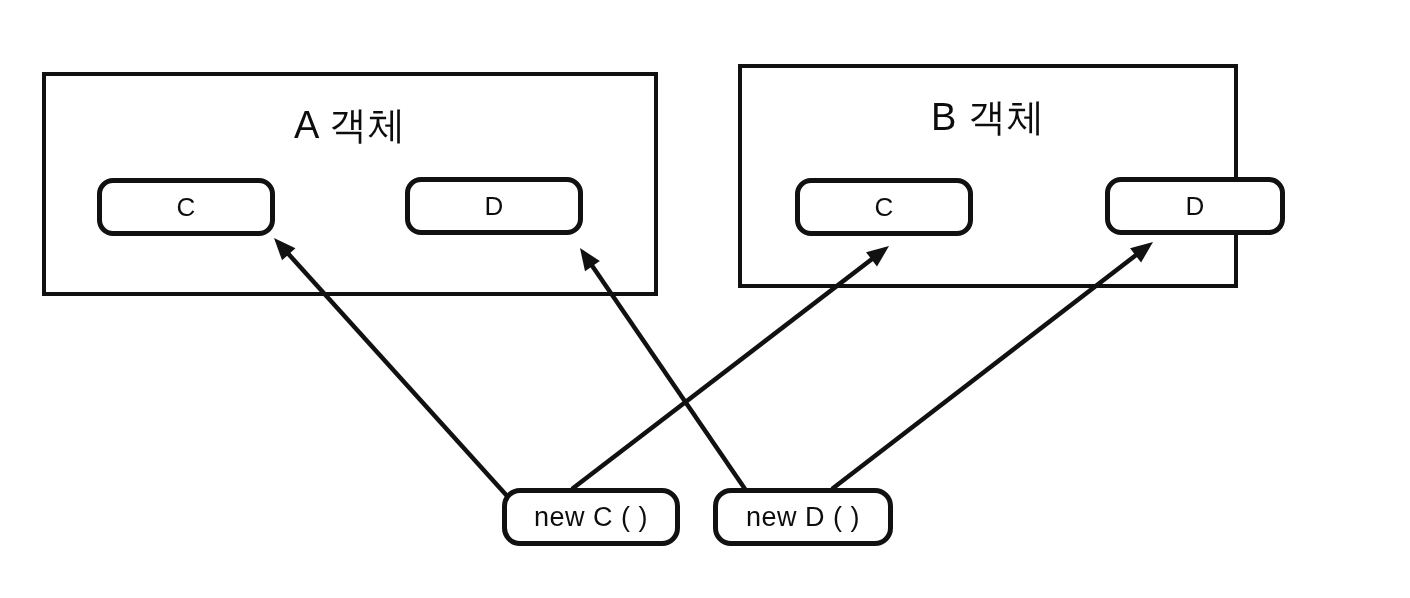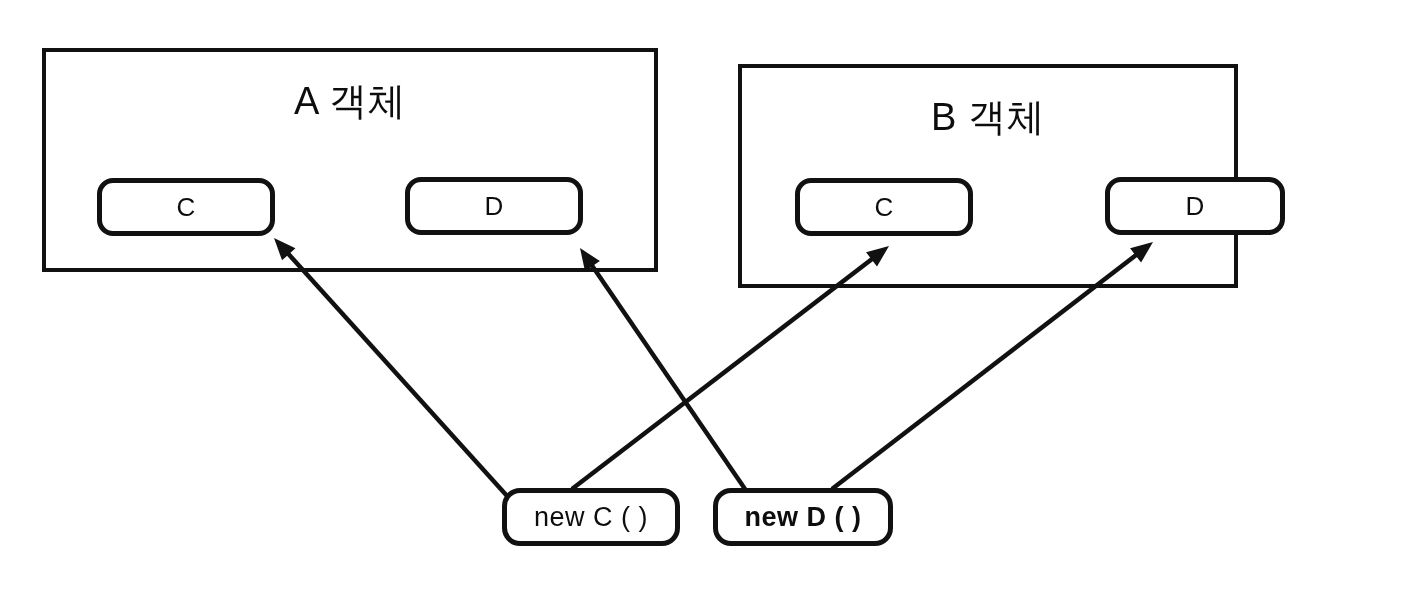--- a/index.html
+++ b/index.html
@@ -72,21 +72,21 @@
   .arrow-head {
     fill: #111111;
     stroke: none;
   }
 </style>
 </head>
 <body>
 
 <div id="canvas">
 
-  <div class="container-box" id="box-object-a" style="left: 42px; top: 48px; width: 616px; height: 224px;">
+  <div class="container-box" id="box-object-a" style="left: 42px; top: 72px; width: 616px; height: 224px;">
     <div class="container-title" id="title-object-a" style="top: 30px;">A 객체</div>
   </div>
   <div class="round-box" id="member-a-c" style="left: 97px; top: 178px; width: 178px; height: 58px;">
     <span>C</span>
   </div>
   <div class="round-box" id="member-a-d" style="left: 405px; top: 177px; width: 178px; height: 58px;">
     <span>D</span>
   </div>
 
   <div class="container-box" id="box-object-b" style="left: 738px; top: 64px; width: 500px; height: 224px;">
@@ -95,21 +95,21 @@
   <div class="round-box" id="member-b-c" style="left: 795px; top: 178px; width: 178px; height: 58px;">
     <span>C</span>
   </div>
   <div class="round-box" id="member-b-d" style="left: 1105px; top: 177px; width: 180px; height: 58px;">
     <span>D</span>
   </div>
 
   <div class="round-box instance" id="instance-new-c" style="left: 502px; top: 488px; width: 178px; height: 58px;">
     <span>new C ( )</span>
   </div>
-  <div class="round-box instance" id="instance-new-d" style="left: 713px; top: 488px; width: 180px; height: 58px; font-weight: bold;">
+  <div class="round-box instance" id="instance-new-d" style="left: 713px; top: 488px; width: 180px; height: 58px;">
     <span>new D ( )</span>
   </div>
 
   <svg id="arrow-layer" viewBox="0 0 1410 598" width="1410" height="598">
       <line x1="508" y1="497" x2="284.72620867240875" y2="249.87217113740968" class="arrow-line"></line>
       <polygon points="274,238 295.42663318935496,248.2907429357084 282.0704406597691,260.3577276921682" class="arrow-head"></polygon>
       <line x1="572" y1="489" x2="876.3016535088058" y2="255.73406371407006" class="arrow-line"></line>
       <polygon points="889,246 877.0151844137723,266.5271575081431 866.0643627354435,252.24151770554957" class="arrow-head"></polygon>
       <line x1="745" y1="489" x2="589.0388699462923" y2="261.2022282245844" class="arrow-line"></line>
       <polygon points="580,248 599.8546995524806,261.06869946401423 585.0021927998231,271.237428153593" class="arrow-head"></polygon>

